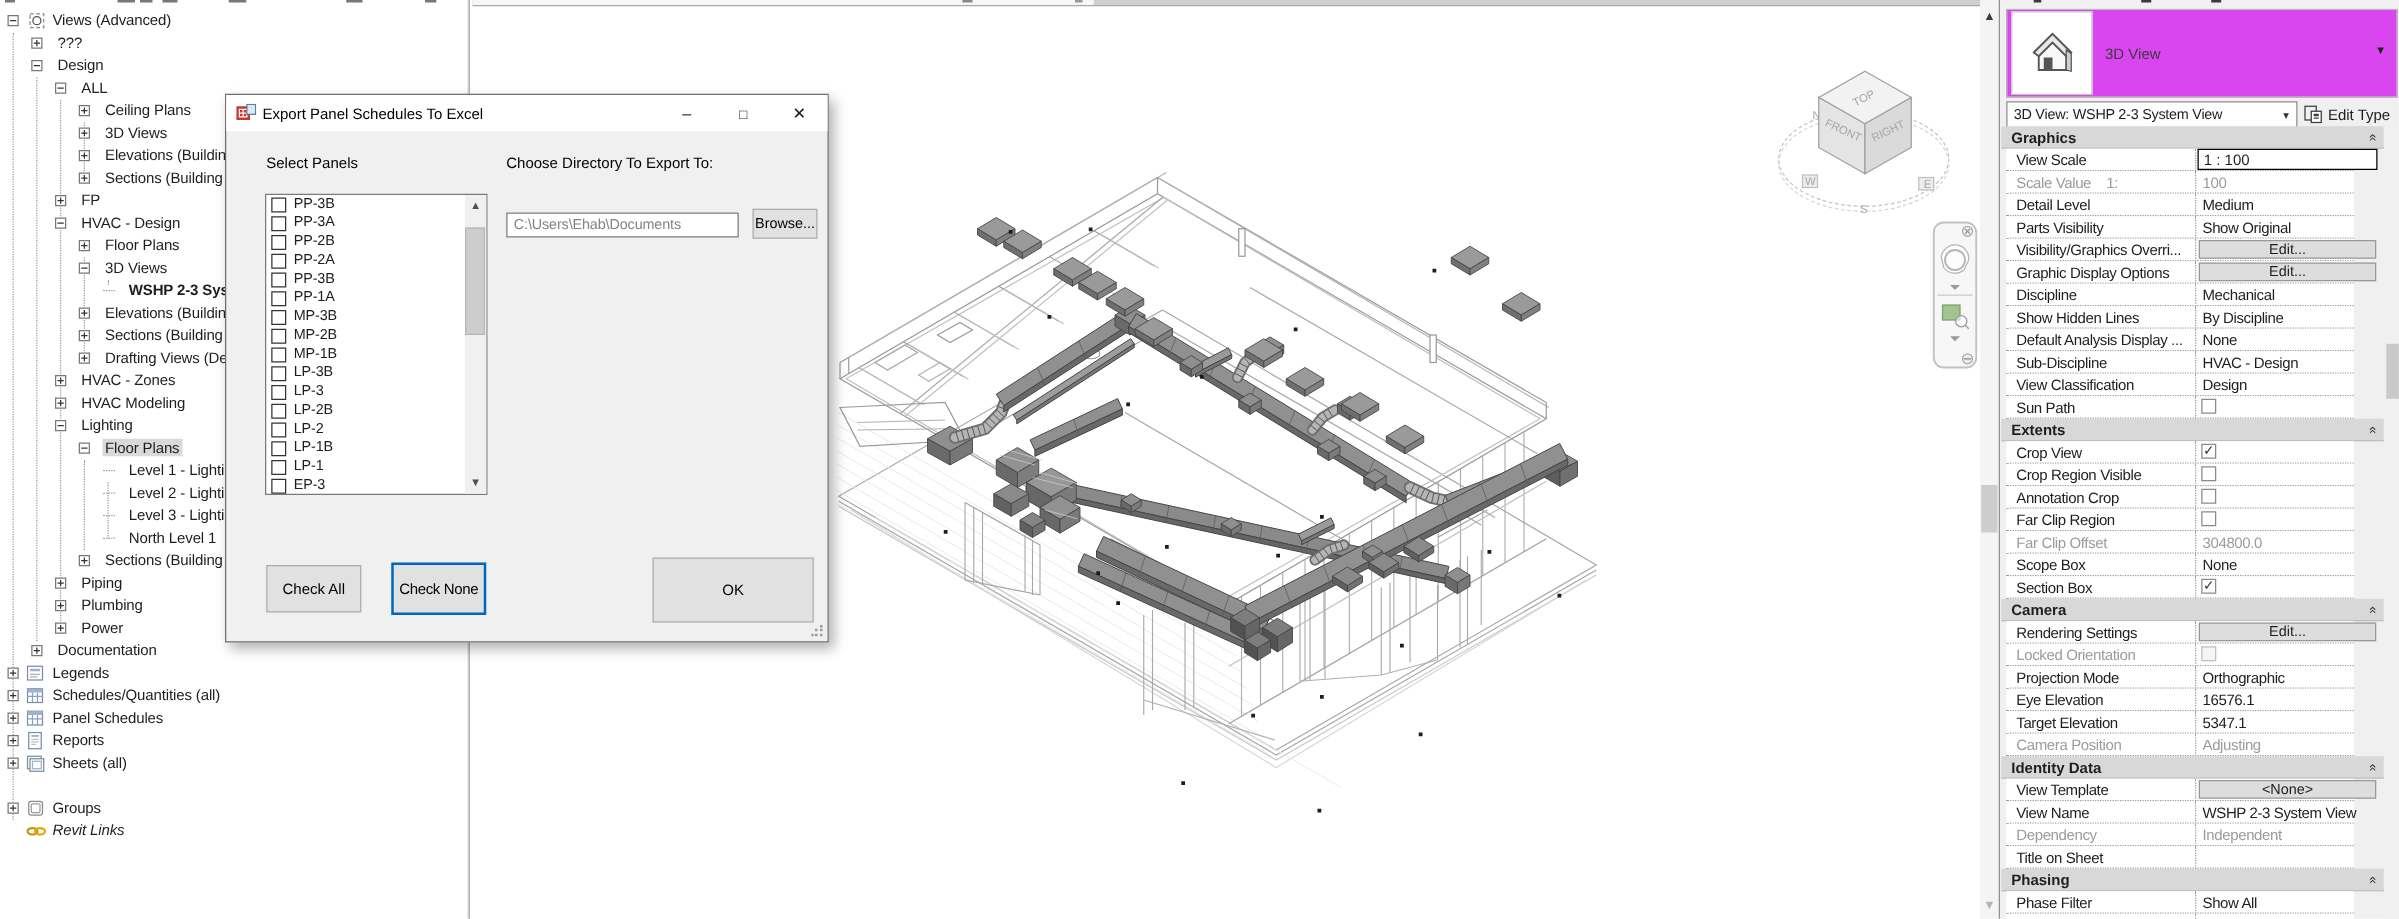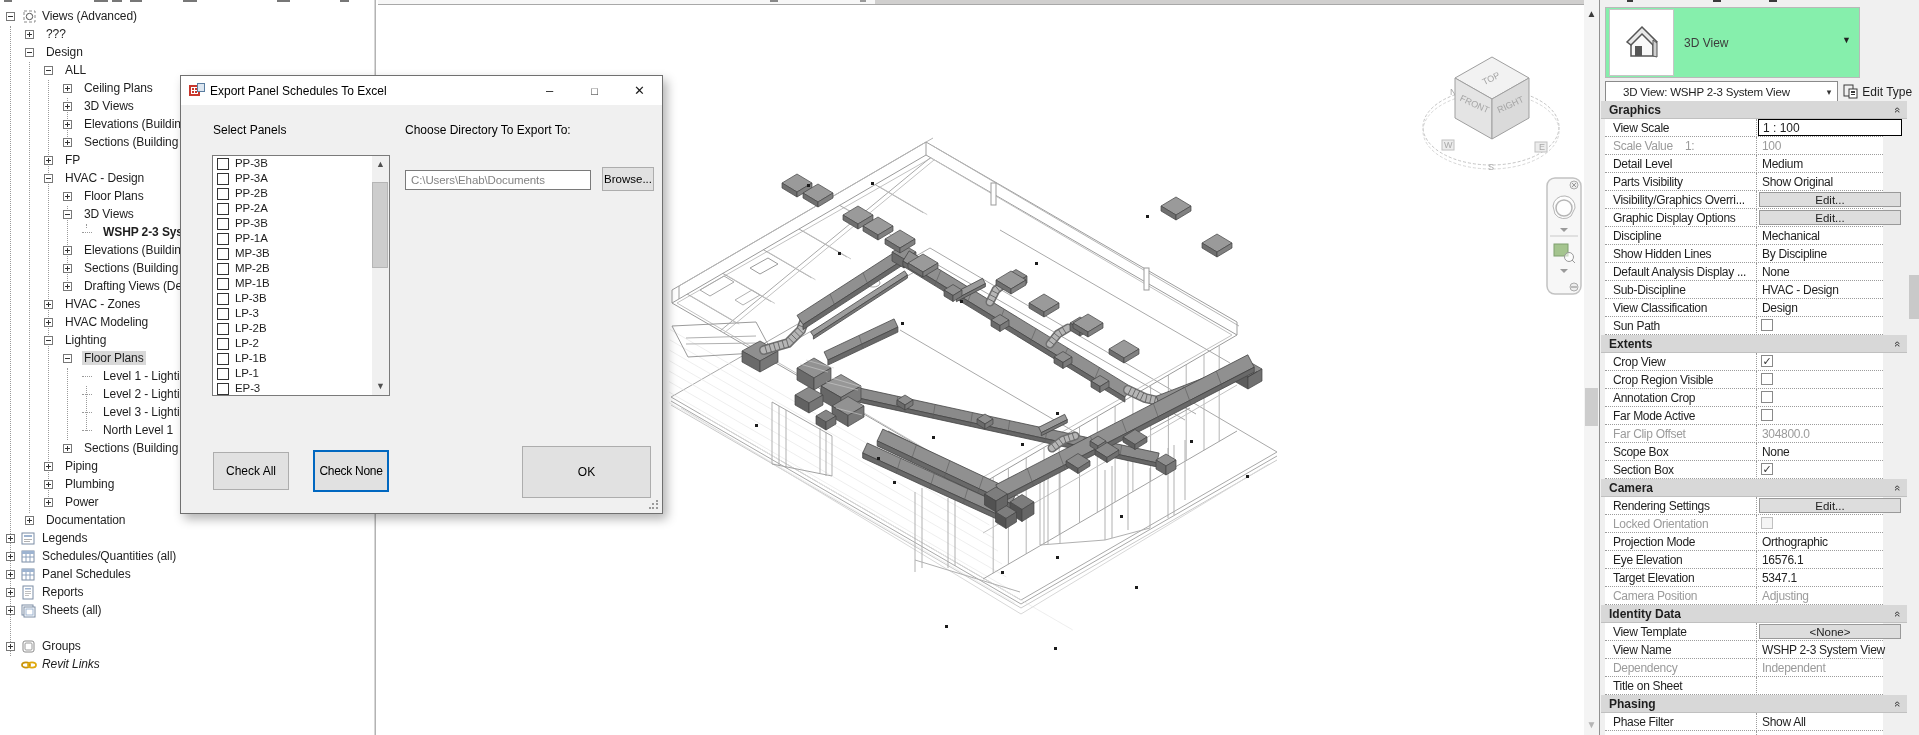--- a/index.html
+++ b/index.html
@@ -40,25 +40,25 @@
 #dlglist .sb .th{position:absolute;left:0px;top:26px;width:16px;height:86px;background:#cdcdcd;border:1px solid #b5b5b5}
 #dirfield{position:absolute;left:224px;top:94px;width:186px;height:20px;line-height:18px;background:#fff;border:1px solid #7a7a7a;color:#838383;font-size:11.5px;padding-left:5px;letter-spacing:-0.1px}
 .btn{position:absolute;background:#e1e1e1;border:1px solid #adadad;text-align:center;font-size:12px;color:#000}
 #btnbrowse{left:421px;top:91px;width:52px;height:24px;line-height:22px;font-size:11.5px}
 #btncheckall{left:32px;top:376px;width:76px;height:38px;line-height:36px}
 #btnchecknone{left:132px;top:374px;width:76px;height:42px;line-height:38px;border:2px solid #0067c0;letter-spacing:-0.3px}
 #btnok{left:341px;top:370px;width:129px;height:52px;line-height:50px}
 
 
 #props{position:absolute;left:1599px;top:0;width:320px;height:735px;background:#f0f0f0;border-left:1px solid #919191}
-#typesel{position:absolute;left:5px;top:7px;width:255px;height:71px;background:#86efac;border:1px solid #b9b9b9}
+#typesel{position:absolute;left:5px;top:7px;width:313px;height:71px;background:#d946ef;border:1px solid #b9b9b9}
 #typethumb{position:absolute;left:3px;top:1px;width:65px;height:67px;background:#fff;border:1px solid #c6c6c6}
 #typesel .txt{position:absolute;left:78px;top:28px;font-size:12px;color:#3c3c3c}
 #typesel .car{position:absolute;right:8px;top:27px;color:#222;font-size:9px}
-#combo{position:absolute;left:5px;top:81px;width:233px;height:22px;background:#fff;border:1px solid #8a8a8a;font-size:11.5px;line-height:20px;padding-left:17px;letter-spacing:-0.2px}
+#combo{position:absolute;left:5px;top:81px;width:233px;height:22px;background:#fff;border:1px solid #8a8a8a;font-size:11.5px;line-height:20px;padding-left:5px;letter-spacing:-0.2px}
 #combo .car{position:absolute;right:6px;top:0;font-size:9px;color:#333}
 #edittype{position:absolute;left:243px;top:81px;width:77px;height:22px;font-size:12px;line-height:22px}
 #edittype svg{vertical-align:-3px}
 #pgrid{position:absolute;left:0;top:0;width:320px;height:735px}
 .phdr{position:absolute;left:1px;width:306px;height:18px;background:#d8d8d8;border-bottom:1px solid #c0c0c0;font-weight:bold;font-size:12px;line-height:18px}
 .phdr span:first-child{margin-left:8px}
 .pchev{position:absolute;right:6px;top:0;font-weight:normal;color:#333;transform:rotate(90deg);font-size:11px}
 .prow{position:absolute;left:5px;width:278px;height:18px;background:#fff;border-bottom:1px dotted #9c9c9c}
 .pname{position:absolute;left:8px;top:2px;width:140px;white-space:nowrap;overflow:hidden;font-size:12px;letter-spacing:-0.3px}
 .pval{position:absolute;left:151px;top:0;width:151px;height:18px;border-left:1px dotted #9c9c9c}
@@ -1192,21 +1192,21 @@
       </div>
 
 <div class="prow" style="top:389px">
         <div class="pname">Annotation Crop</div>
         <div class="pval">
           <div class="pcb"></div>
         </div>
       </div>
 
 <div class="prow" style="top:407px">
-        <div class="pname">Far Mode Active</div>
+        <div class="pname">Far Clip Region</div>
         <div class="pval">
           <div class="pcb"></div>
         </div>
       </div>
 
 <div class="prow" style="top:425px">
         <div class="pname pdis">Far Clip Offset</div>
         <div class="pval">
           <span class="pvt pdis">304800.0</span>
         </div>

